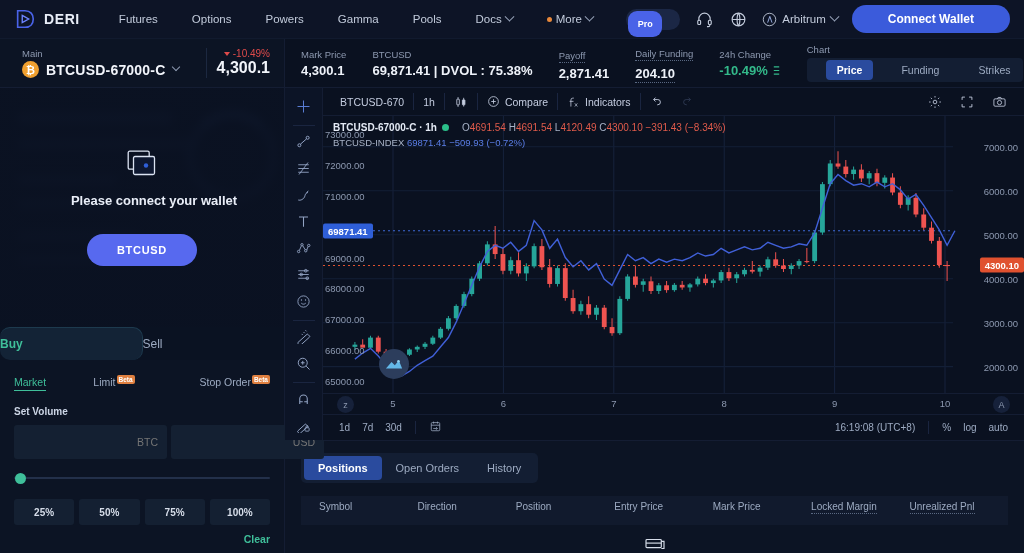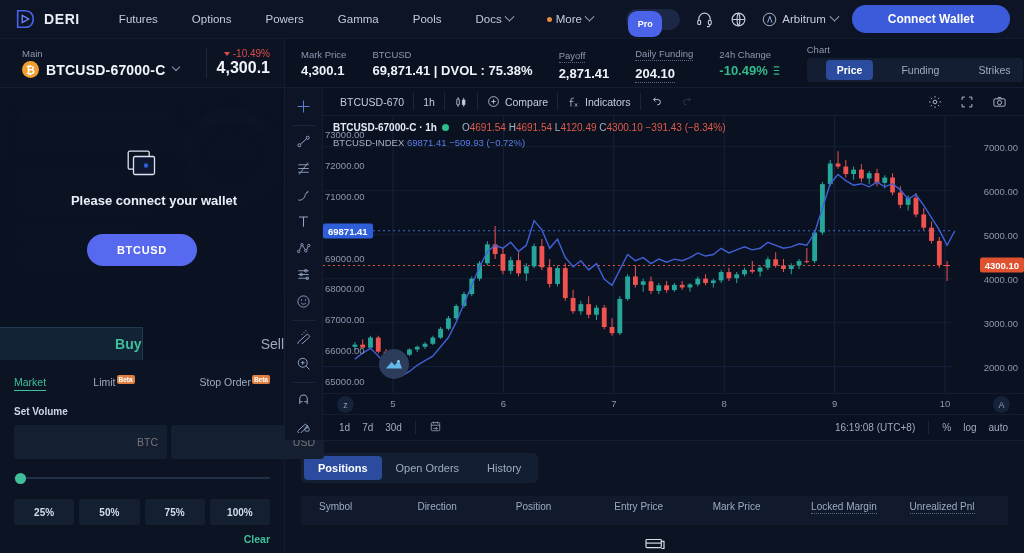--- a/index.html
+++ b/index.html
@@ -83,22 +83,22 @@
   .wallet-icon { margin-bottom: 15px; }
   .wallet-msg { font-size: 13px; font-weight: bold; color: #e9eef8; margin-bottom: 26px; padding-left: 24px; }
   .connect-btn {
     background: #5769ef; color: #fff; border: none; border-radius: 18px; padding: 10px 30px;
     font-size: 11px; font-weight: bold; letter-spacing: .7px; cursor: pointer;
     font-family: "Liberation Sans", sans-serif;
   }
 
   
   .bs-tabs { display: flex; height: 33px; flex: 0 0 33px; background: #0a1222; }
-  .bs-tab { flex: 1; display: flex; align-items: center; justify-content: flex-end;
-            font-size: 14px; cursor: pointer; color: #9dabc2; position: relative; }
+  .bs-tab { flex: 1; display: flex; align-items: center; justify-content: flex-start;
+            font-size: 12px; cursor: pointer; color: #9dabc2; position: relative; border-radius: 10px; }
   .bs-tab.active { background: #132336; color: #3fbf9a; font-weight: bold;
                    border-top: 1px solid #1d3a4e; border-right: 1px solid #1d3a4e; }
   .bs-body { padding: 12px 14px 8px 14px; background: #0c1424; flex: 0 0 auto; }
   .otypes { display: flex; align-items: flex-start; margin-bottom: 16px; }
   .otype { font-size: 10.5px; color: #9dabc2; cursor: pointer; position: relative; }
   .otype:nth-child(1){ width: 31%; } .otype:nth-child(2){ width: 31%; } .otype:nth-child(3){ width: 38%; text-align:right; }
   .otype.active { color: #3fbf9a; border-bottom: 1px solid #3fbf9a; padding-bottom: 2px; width: auto; }
   .beta { background: #e08040; color: #fff; font-size: 6.5px; border-radius: 2px; padding: 1px 2px;
           vertical-align: super; margin-left: 1px; font-weight: bold; }
   .set-vol { font-size: 10px; color: #cdd6e6; margin-bottom: 8px; font-weight: bold; }

